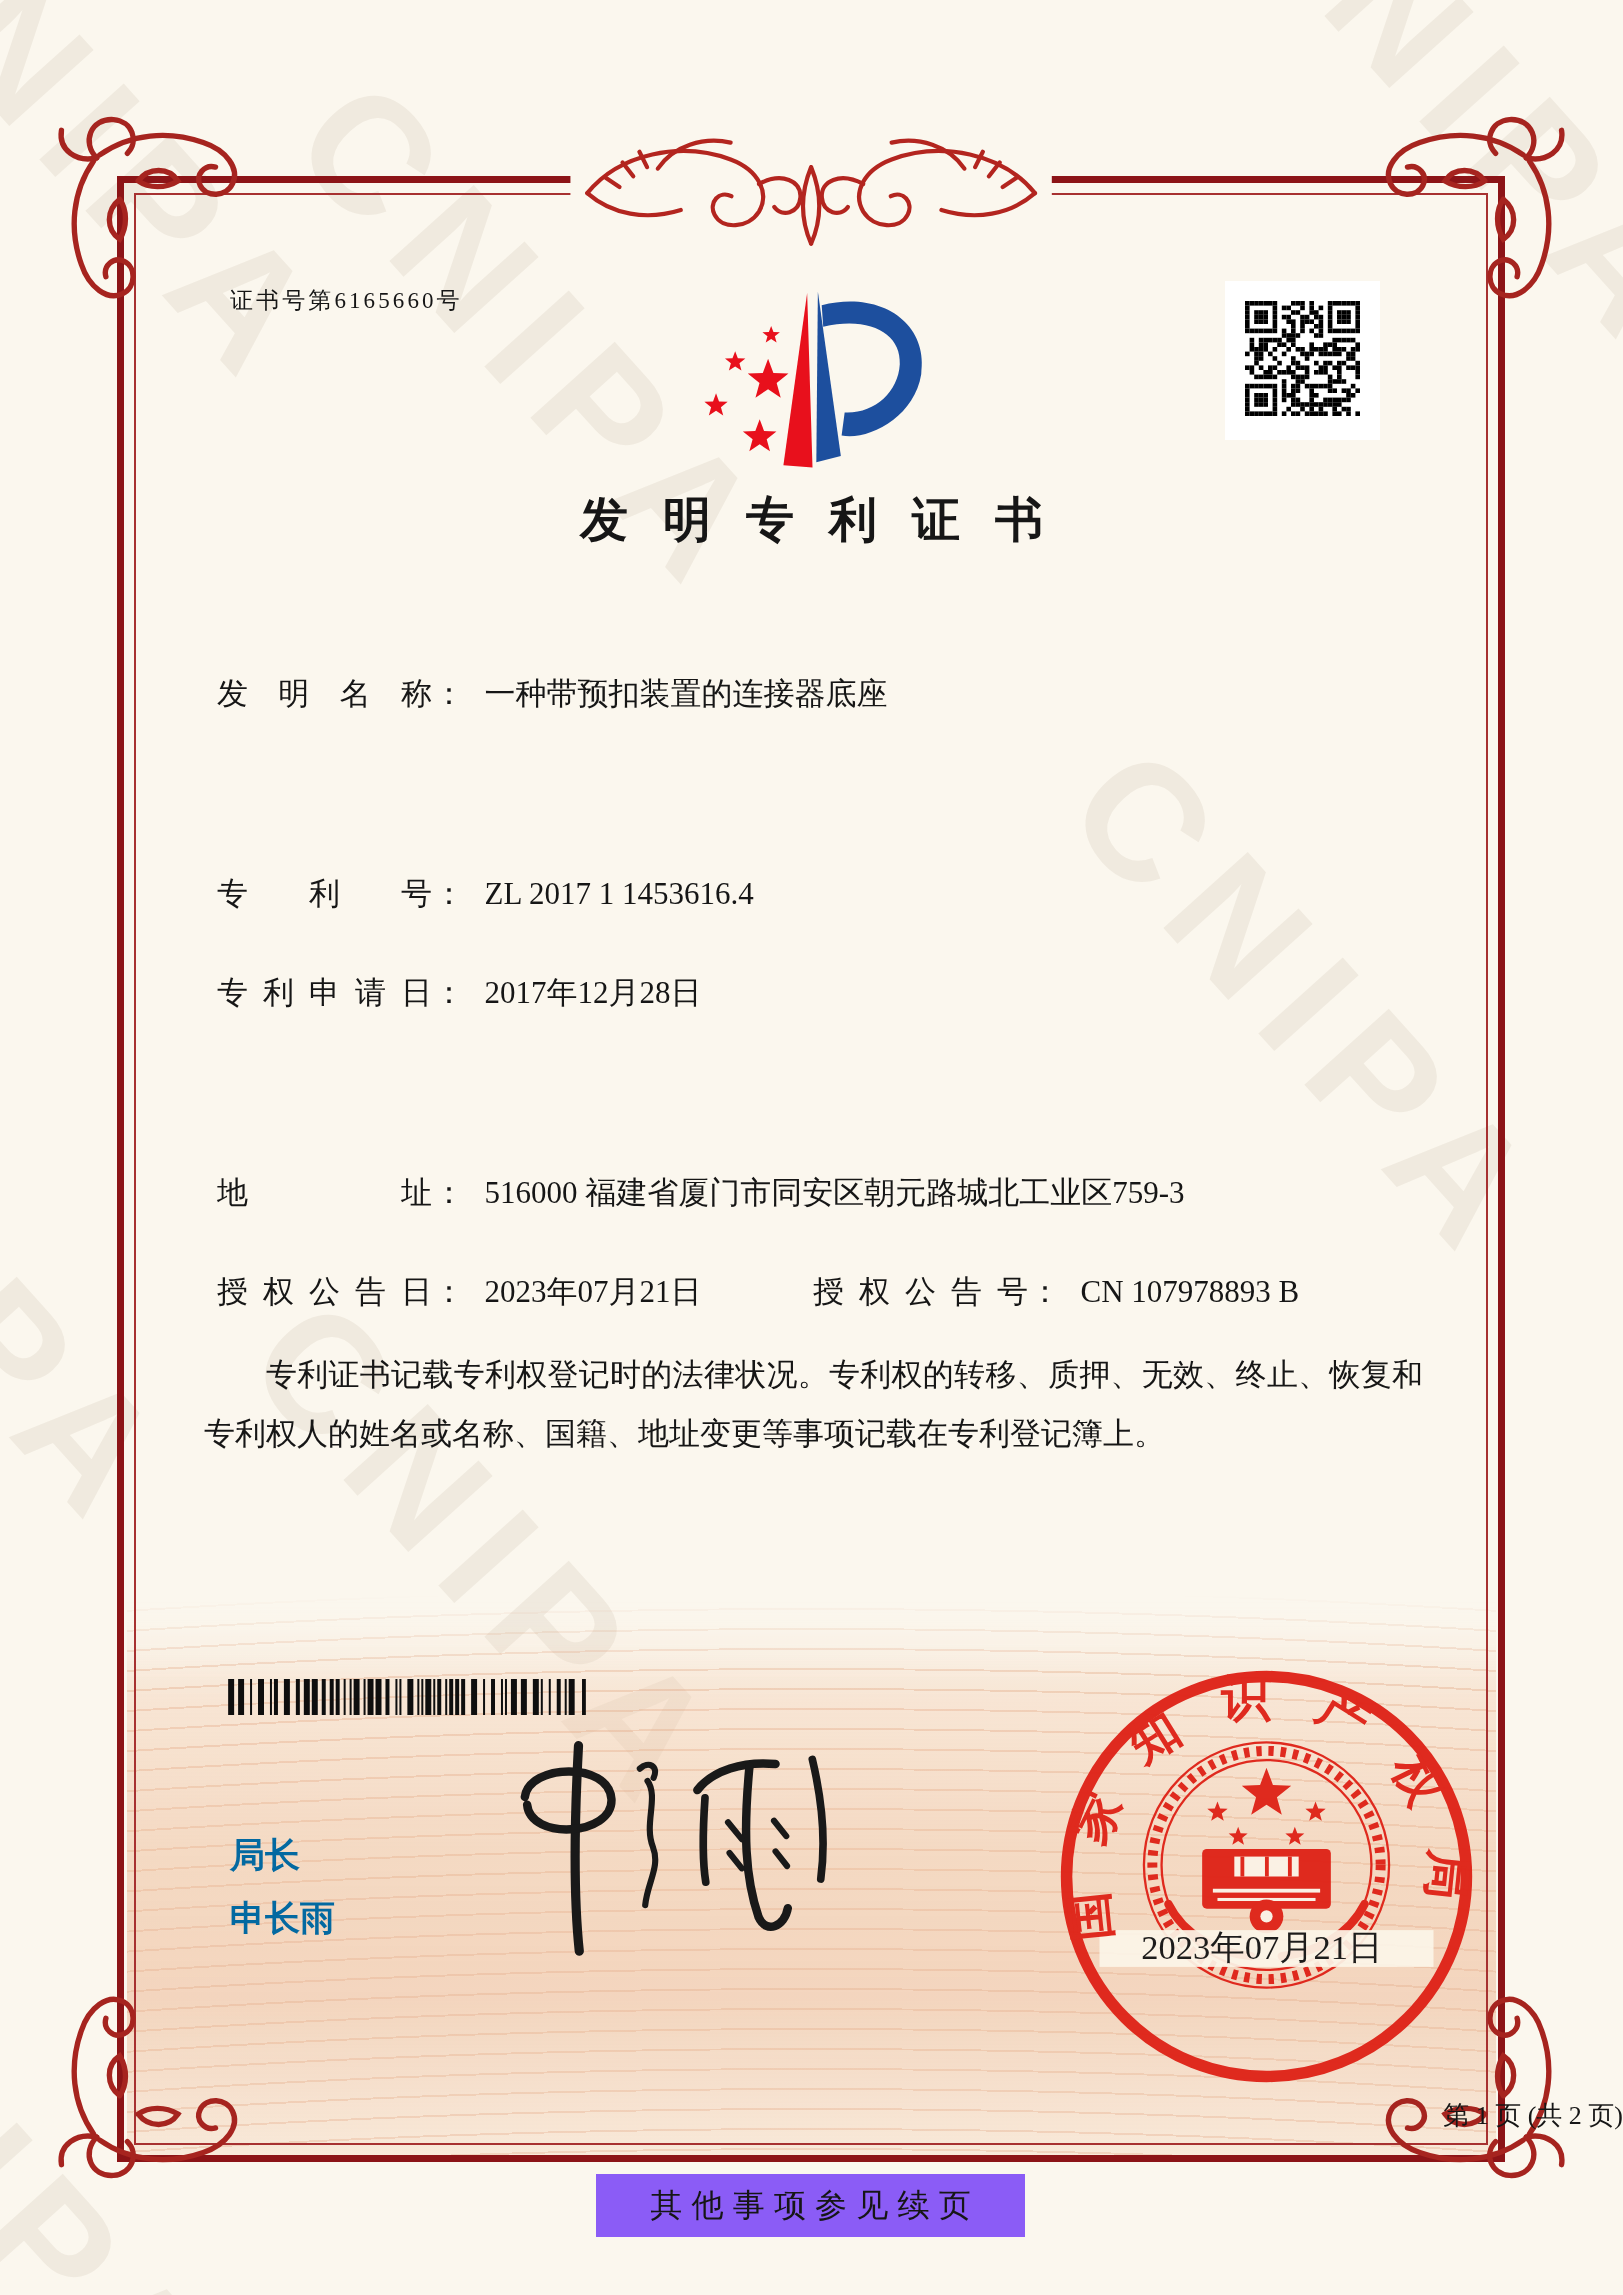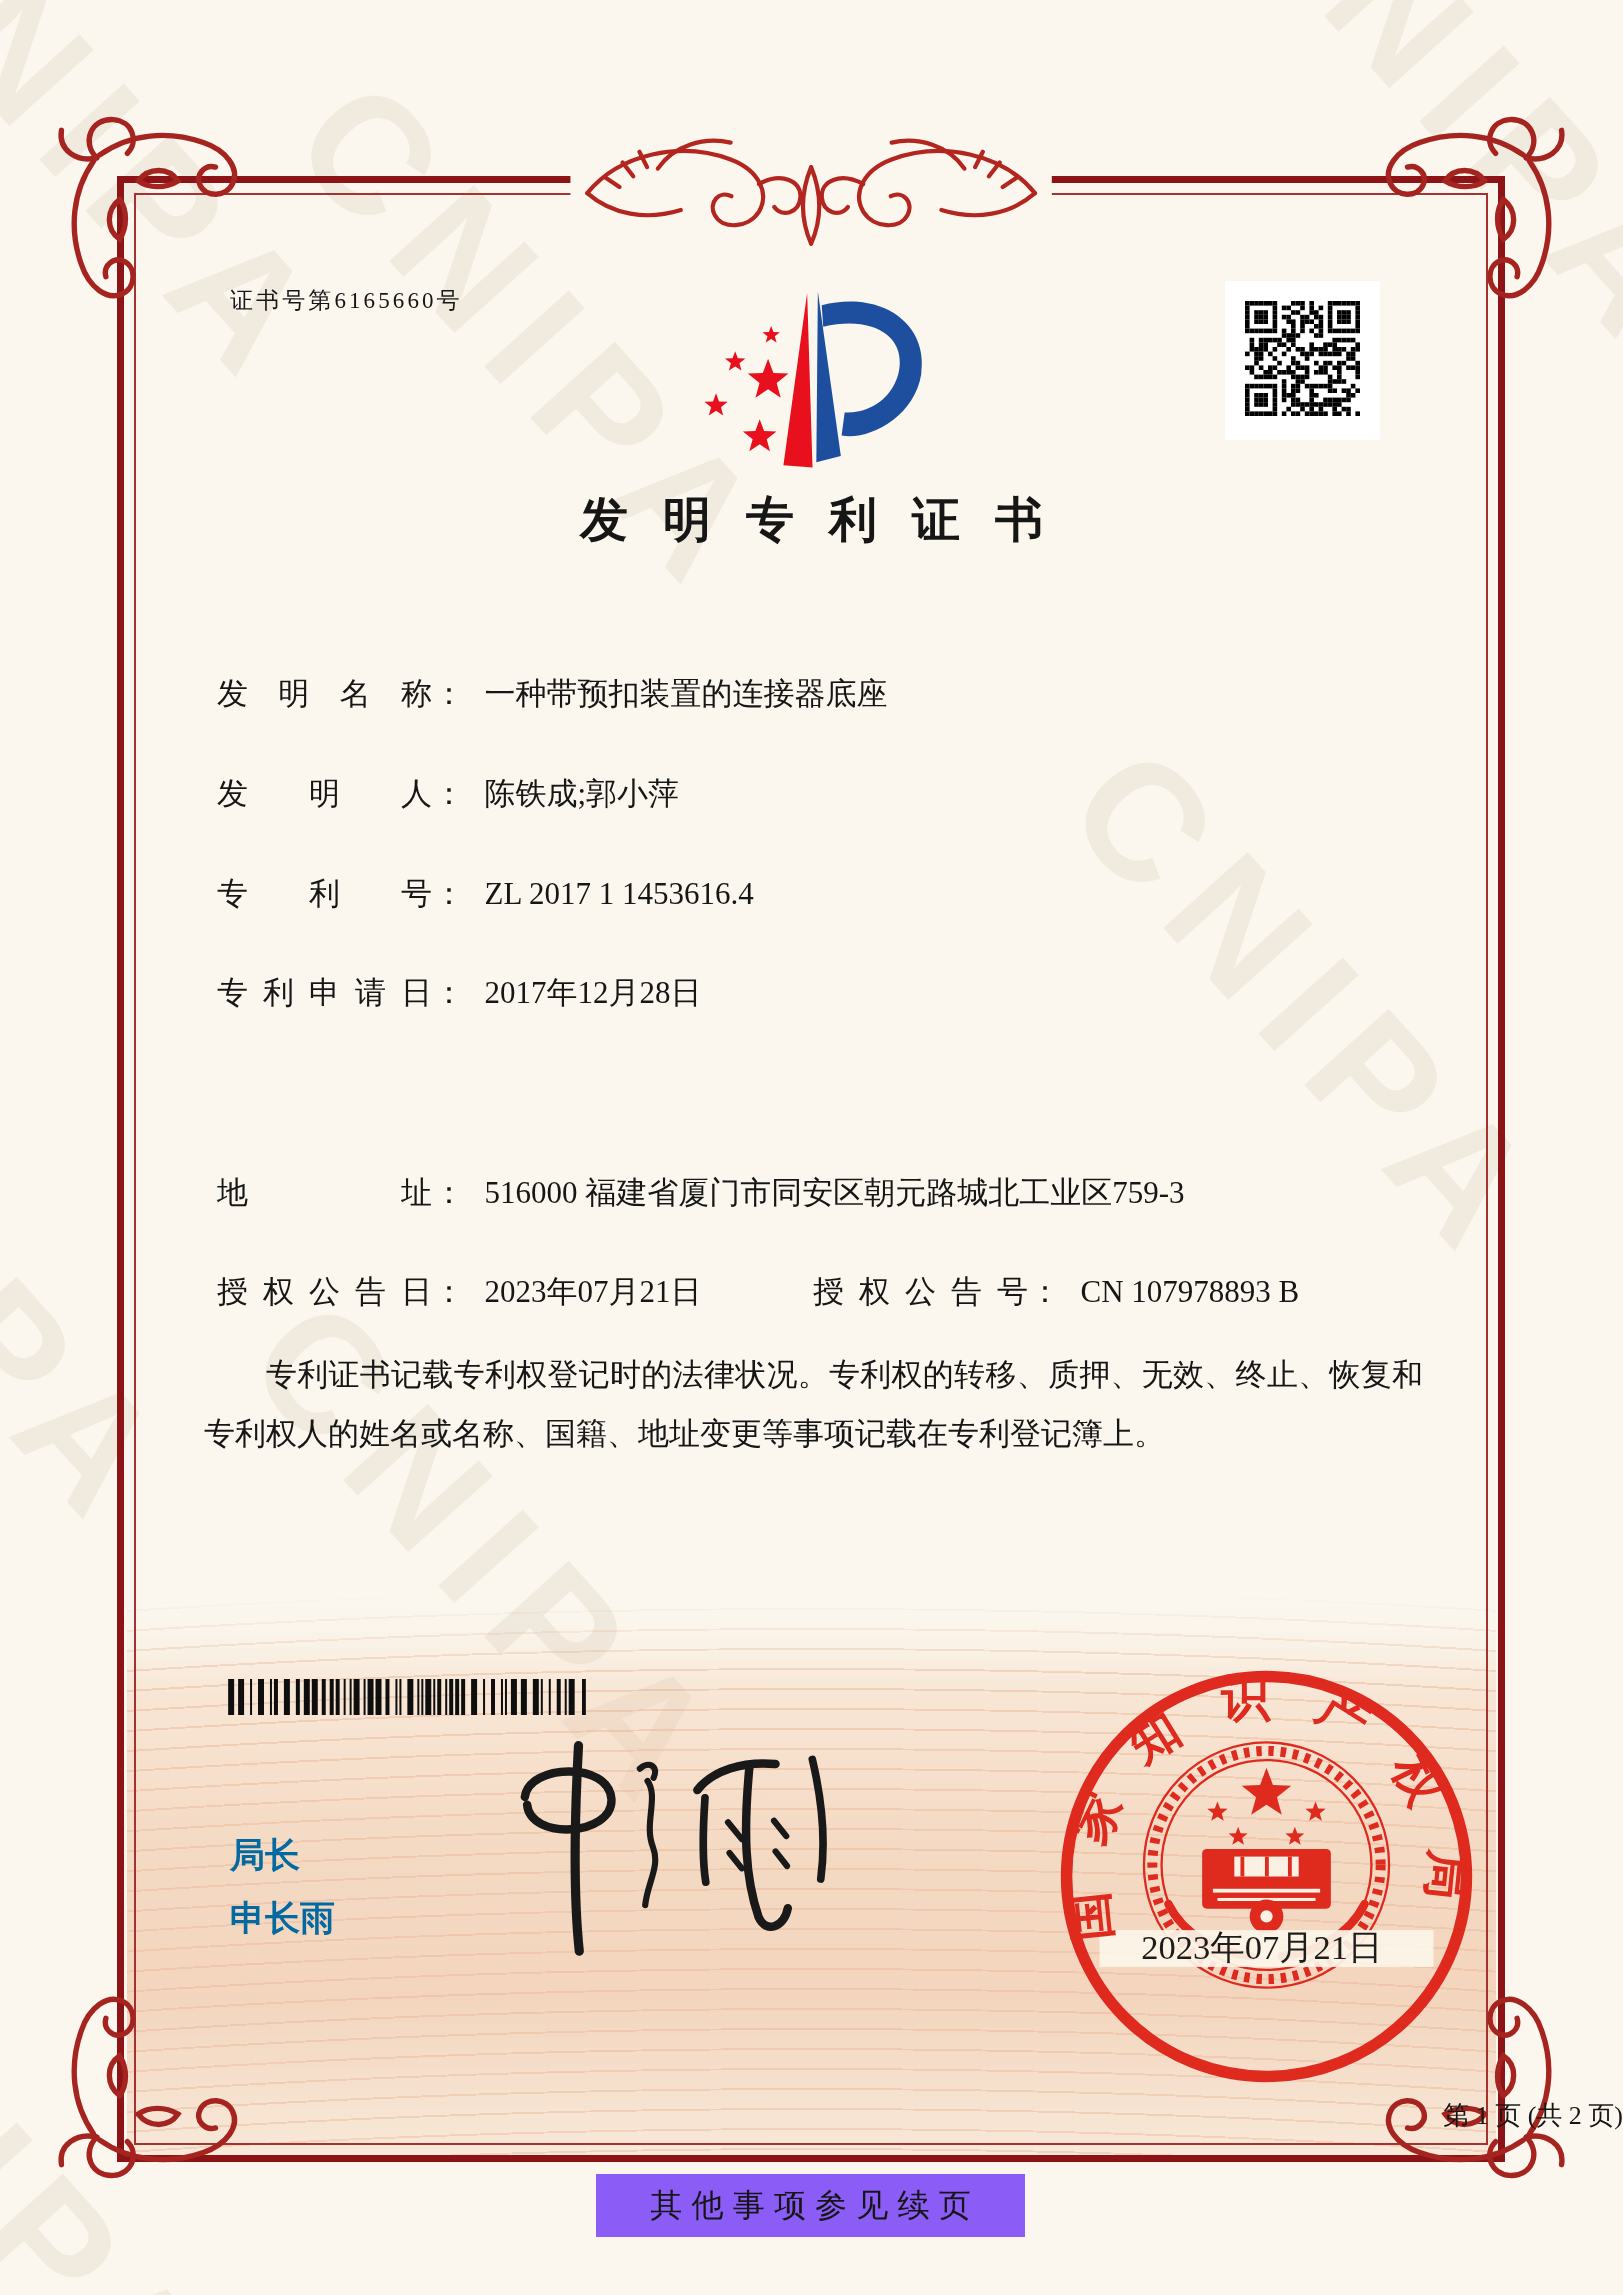--- a/index.html
+++ b/index.html
@@ -464,23 +464,20 @@
           <rect x="144" y="144" width="6" height="6"></rect>
         </g>
       </svg>
   </div>
 
   <div class="title">发明专利证书</div>
 
   <div class="row" style="top:673px">
     <span class="flabel">发明名称</span><span class="colon">：</span><span class="fvalue">一种带预扣装置的连接器底座</span>
   </div>
-  <div class="row" style="top:773px">
-    <span class="flabel">发明人</span><span class="colon">：</span><span class="fvalue">陈铁成;郭小萍</span>
-  </div>
   <div class="row" style="top:873px">
     <span class="flabel">专利号</span><span class="colon">：</span><span class="fvalue">ZL 2017 1 1453616.4</span>
   </div>
   <div class="row" style="top:972px">
     <span class="flabel">专利申请日</span><span class="colon">：</span><span class="fvalue">2017年12月28日</span>
   </div>
   <div class="row" style="top:1172px">
     <span class="flabel">地址</span><span class="colon">：</span><span class="fvalue">516000 福建省厦门市同安区朝元路城北工业区759-3</span>
   </div>
   <div class="row" style="top:1271px">

